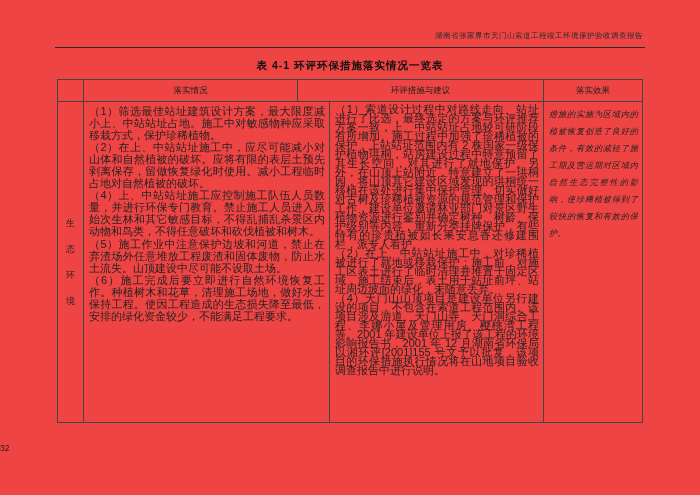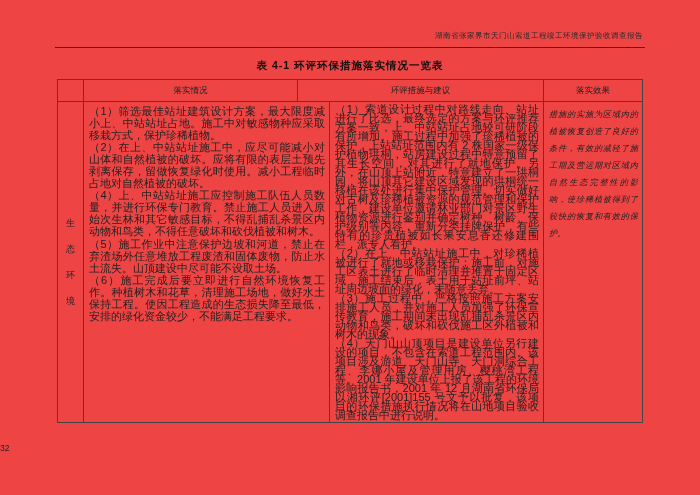--- a/index.html
+++ b/index.html
@@ -92,21 +92,20 @@
         <p>（1）筛选最佳站址建筑设计方案，最大限度减小上、中站站址占地。施工中对敏感物种应采取移栽方式，保护珍稀植物。</p>
         <p>（2）在上、中站站址施工中，应尽可能减小对山体和自然植被的破坏。应将有限的表层土预先剥离保存，留做恢复绿化时使用。减小工程临时占地对自然植被的破坏。</p>
         <p>（4）上、中站站址施工应控制施工队伍人员数量，并进行环保专门教育。禁止施工人员进入原始次生林和其它敏感目标，不得乱捕乱杀景区内动物和鸟类，不得任意破坏和砍伐植被和树木。</p>
         <p>（5）施工作业中注意保护边坡和河道，禁止在弃渣场外任意堆放工程废渣和固体废物，防止水土流失。山顶建设中尽可能不设取土场。</p>
         <p>（6）施工完成后要立即进行自然环境恢复工作。种植树木和花草，清理施工场地，做好水土保持工程。使因工程造成的生态损失降至最低，安排的绿化资金较少，不能满足工程要求。</p>
       </div>
 
       <div class="c2 tcell cell-impl">
         <p>（1）索道设计过程中对路线走向、站址进行了比选，最终选定的方案与环评推荐方案一致，上、中站站址占地较可研阶段有所增加。施工过程中加强了珍稀植被的保护，上站站址范围内有 2 株国家一级保护植物珙桐，站房建设过程中特意预留了其生长空间，对其进行了就地保护。另外，在山顶上站附近，特意建立了一珙桐园，将山顶其它建设区域发现的珙桐统一移植在该处进行集中保护管理。切实做好对古树及珍稀植被资源的规范管理和保护工作，建设单位邀请林业部门对景区野生植物资源进行鉴别并确定树种、树龄、保护级别等内容，重新分类挂牌保护，有些特有的珍贵植被如长果安息香还修建围栏，派专人看护。</p>
         <p>（2）在上、中站站址施工中，对珍稀植被进行了就地或移栽保护；施工前，对施工区表土进行了临时清理并堆置于固定区域，施工结束后，表土用于站址前坪、站址周边坡面的绿化，未随意丢弃。</p>
-        <p>（3）施工过程中，严格按照施工方案安排施工人员，并对施工人员加强了环保宣传教育，施工期间未出现乱捕乱杀景区内动物和鸟类，破坏和砍伐施工区外植被和树木的现象。</p>
         <p>（4）天门山山顶项目是建设单位另行建设的项目，不包含在索道工程范围内。该项目涉及游道、天门山寺、天门洞综合工程、李娜小屋及管理用房、樱桃湾工程等。2001 年建设单位上报了该工程的环境影响报告书，2001 年 12 月湖南省环保局以湘环评[2001]155 号文予以批复，该项目的环保措施执行情况将在山地项目验收调查报告中进行说明。</p>
 
       </div>
 
       <div class="c3 tcell cell-effect">
         <p>措施的实施为区域内的植被恢复创造了良好的条件，有效的减轻了施工期及营运期对区域内自然生态完整性的影响，使珍稀植被得到了较快的恢复和有效的保护。</p>
       </div>
 
     </div>
   </div>

